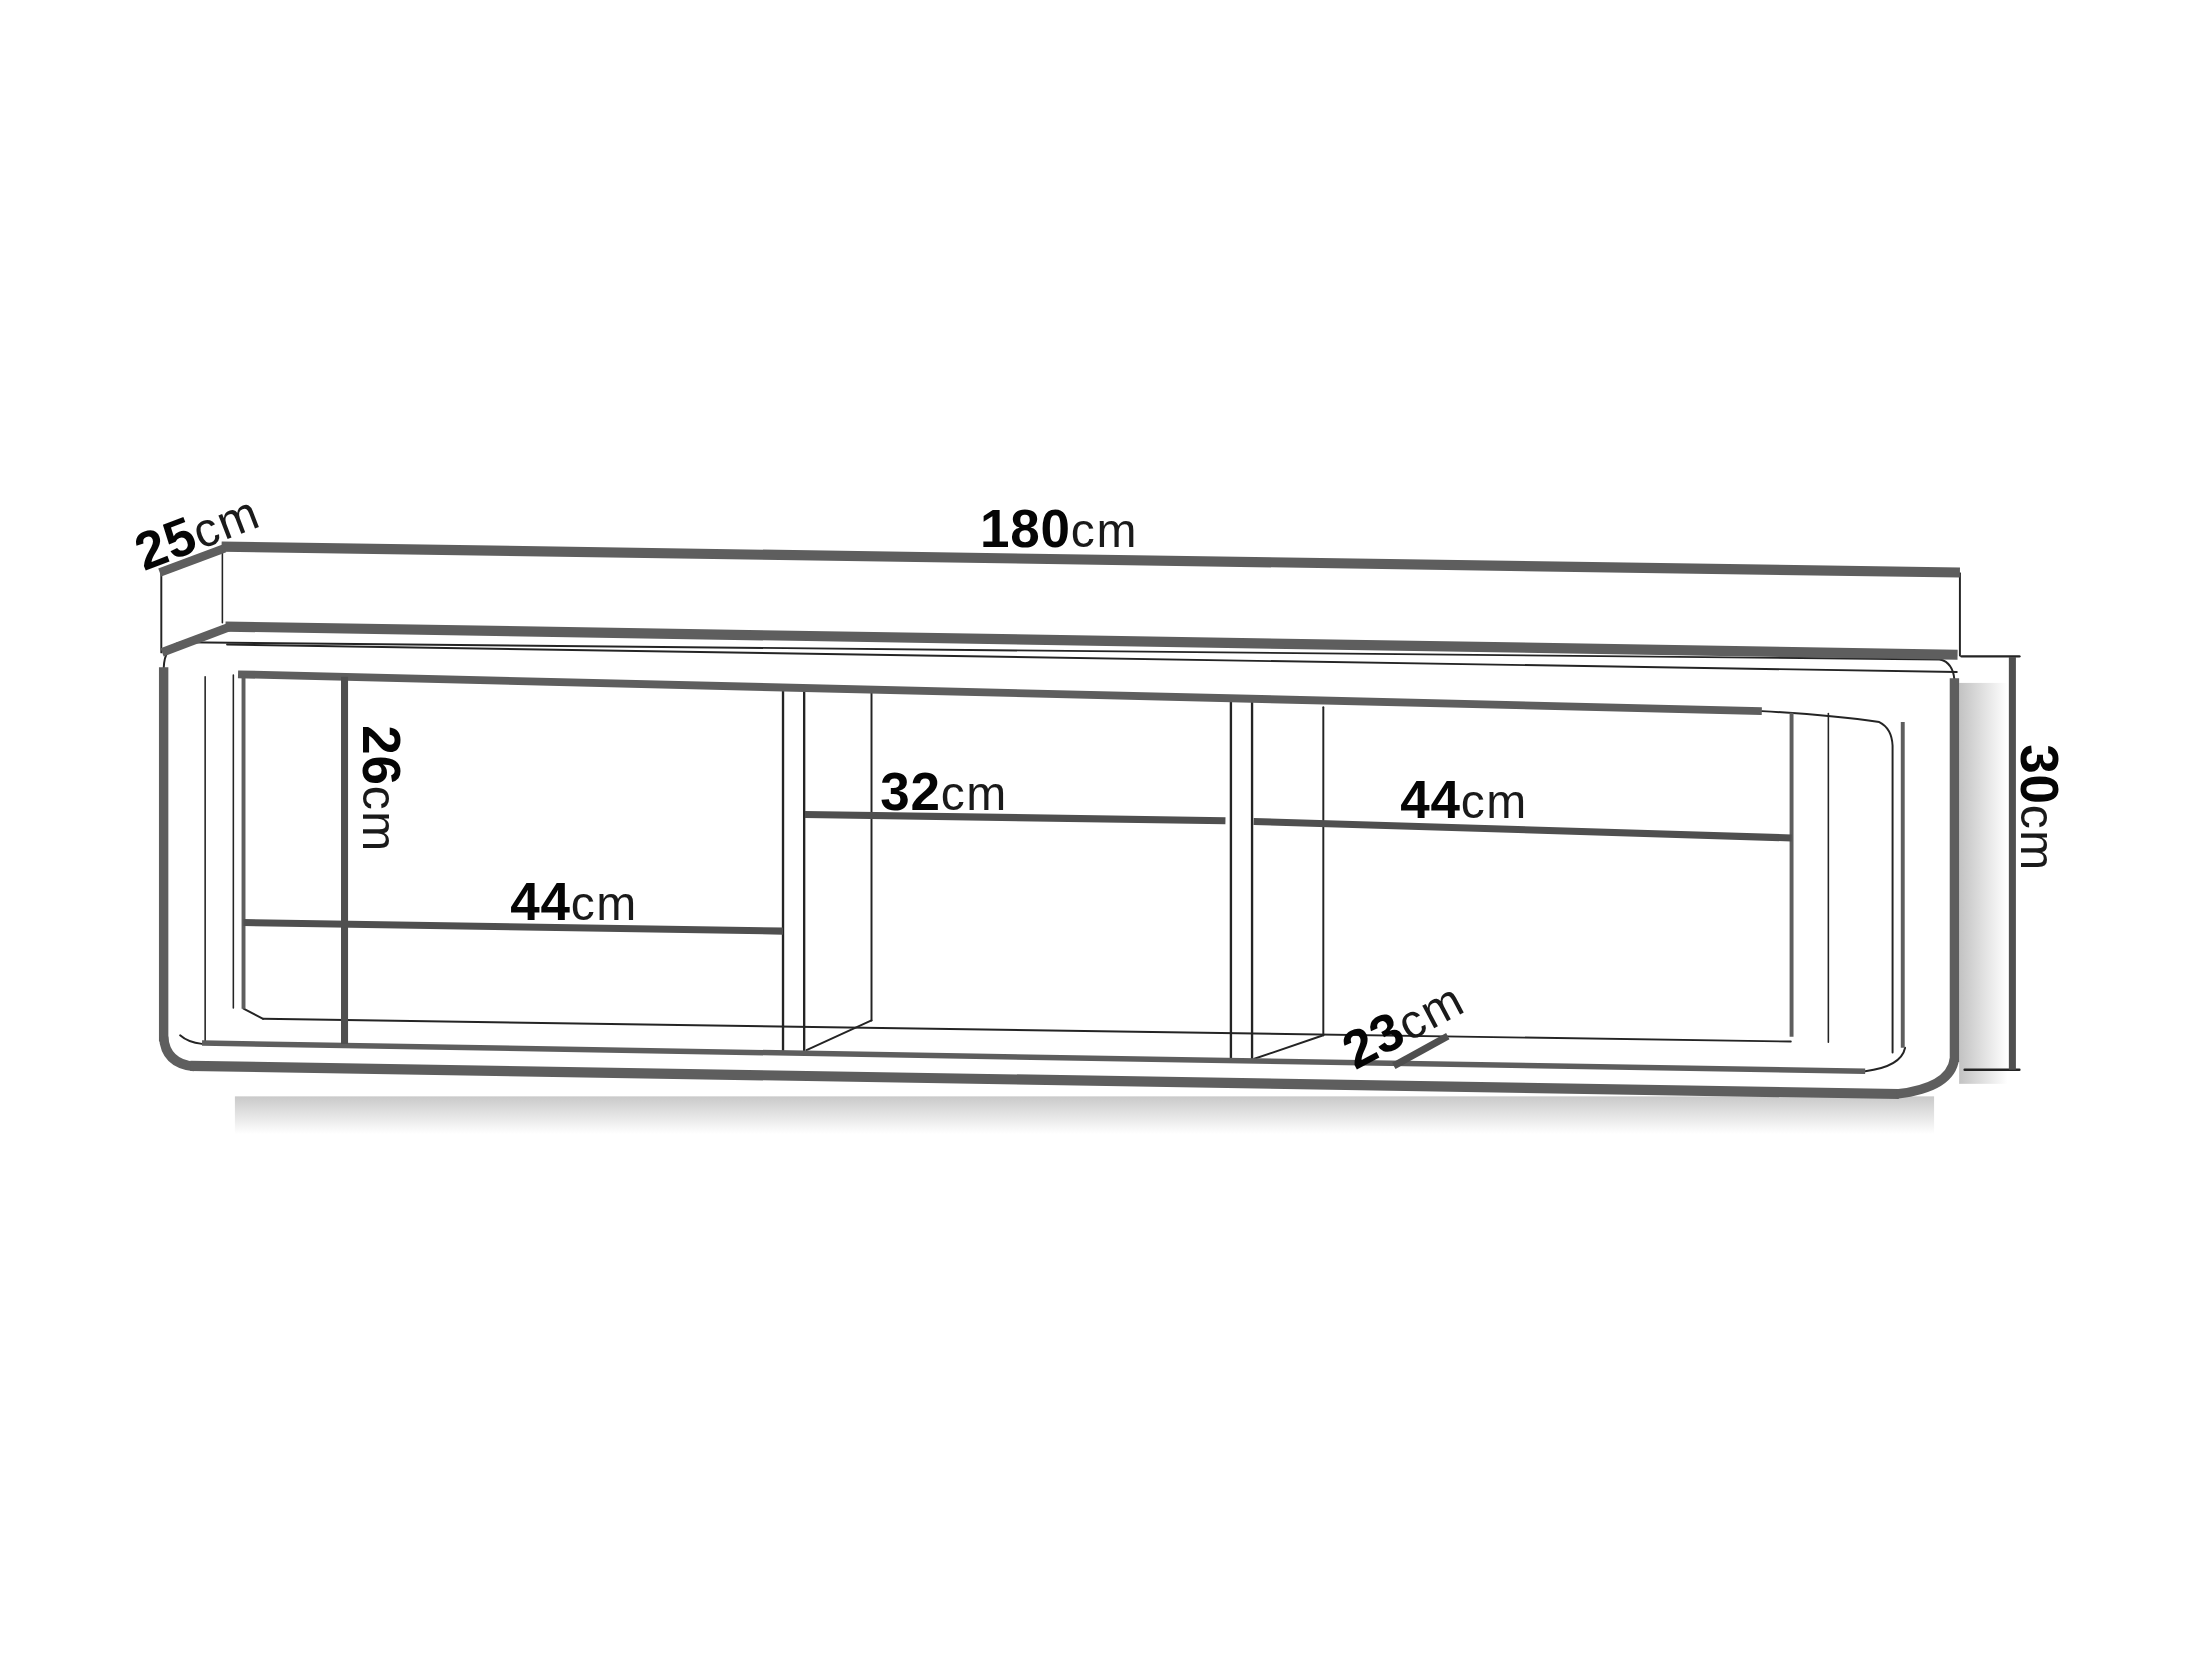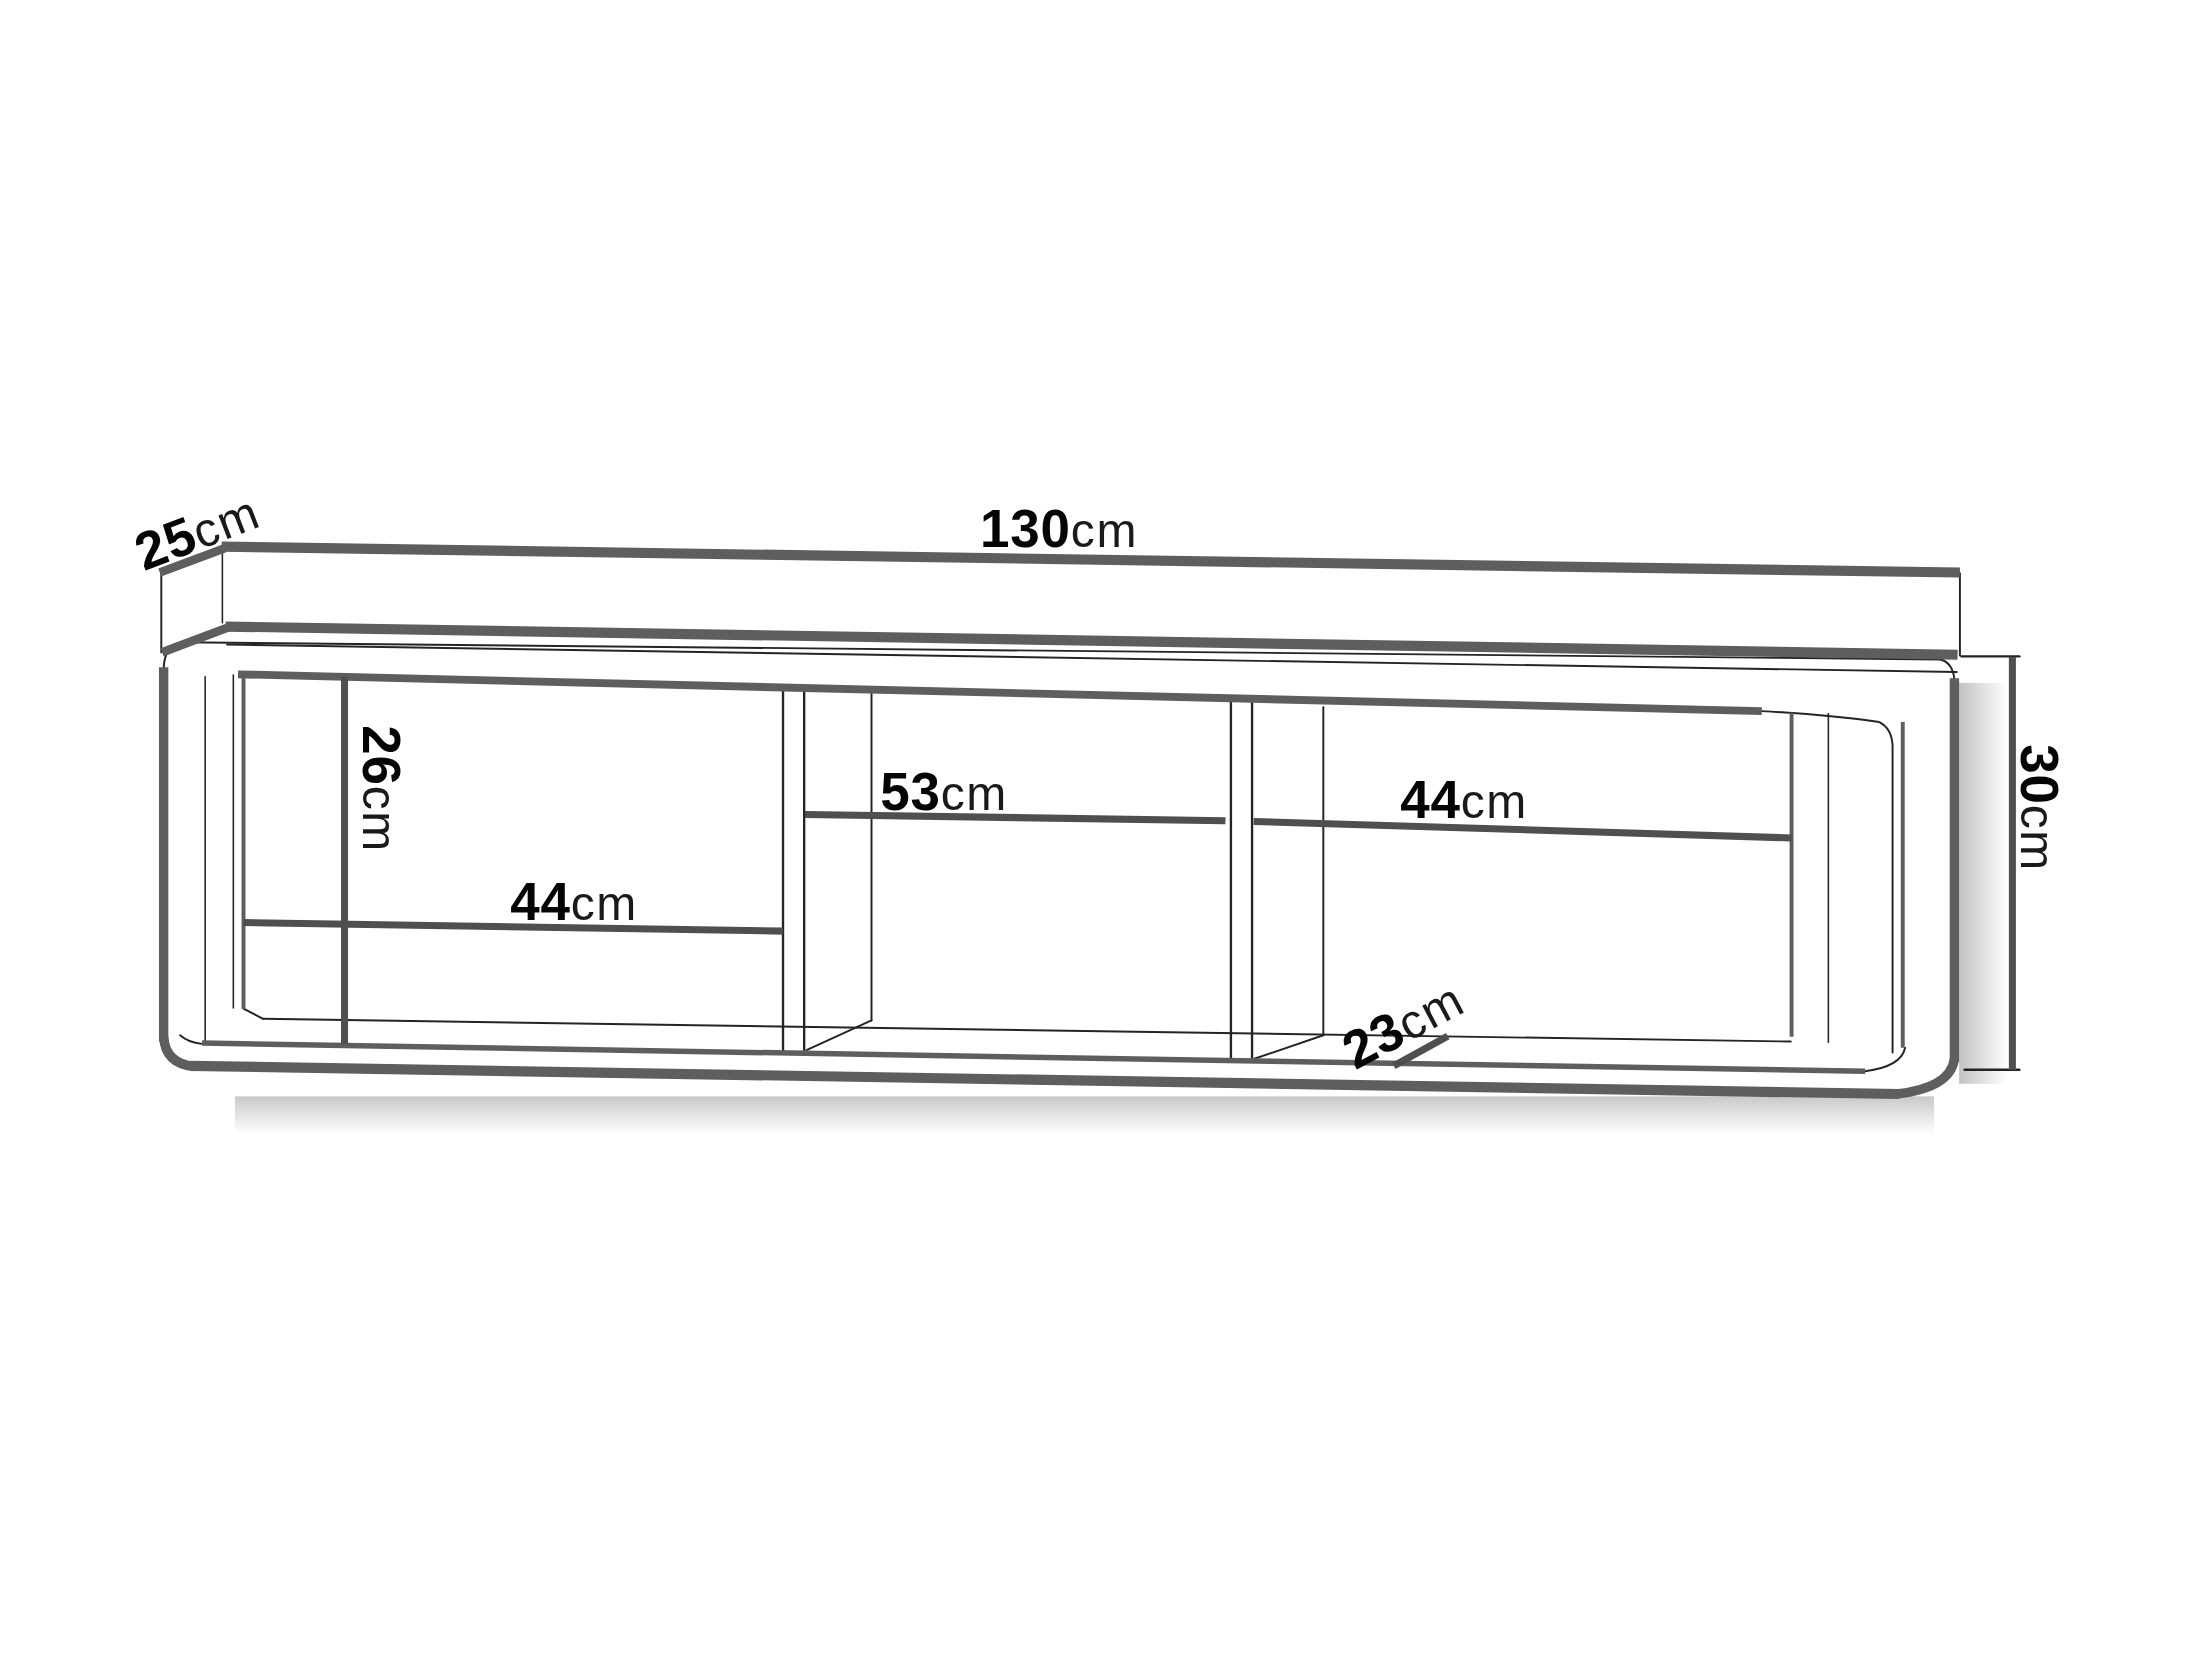--- a/index.html
+++ b/index.html
@@ -105,37 +105,37 @@
       <path d="M1601,1049 L2288,1070" stroke-width="9"></path>
       <path d="M1780,1361 L1849,1323" stroke-width="9"></path>
     </g>
   </svg>
 
   <div class="dim" style="left:197px;top:531px;transform:translate(-50%,-50%) rotate(-21deg);">
     <span class="num">25</span><span class="unit">cm</span>
   </div>
 
   <div class="dim" style="left:1059px;top:528px;transform:translate(-50%,-50%);">
-    <span class="num">130</span><span class="unit">cm</span>
+    <span class="num">180</span><span class="unit">cm</span>
   </div>
 
   <div class="dim" style="left:2039px;top:808px;transform:translate(-50%,-50%) rotate(90deg);">
     <span class="num">30</span><span class="unit">cm</span>
   </div>
 
   <div class="dim" style="left:381px;top:789px;transform:translate(-50%,-50%) rotate(90deg);">
     <span class="num">26</span><span class="unit">cm</span>
   </div>
 
   <div class="dim" style="left:574px;top:901px;transform:translate(-50%,-50%);">
     <span class="num">44</span><span class="unit">cm</span>
   </div>
 
   <div class="dim" style="left:944px;top:791px;transform:translate(-50%,-50%);">
-    <span class="num">53</span><span class="unit">cm</span>
+    <span class="num">32</span><span class="unit">cm</span>
   </div>
 
   <div class="dim" style="left:1464px;top:799px;transform:translate(-50%,-50%);">
     <span class="num">44</span><span class="unit">cm</span>
   </div>
 
   <div class="dim" style="left:1403px;top:1024px;transform:translate(-50%,-50%) rotate(-28deg);">
     <span class="num">23</span><span class="unit">cm</span>
   </div>
 

